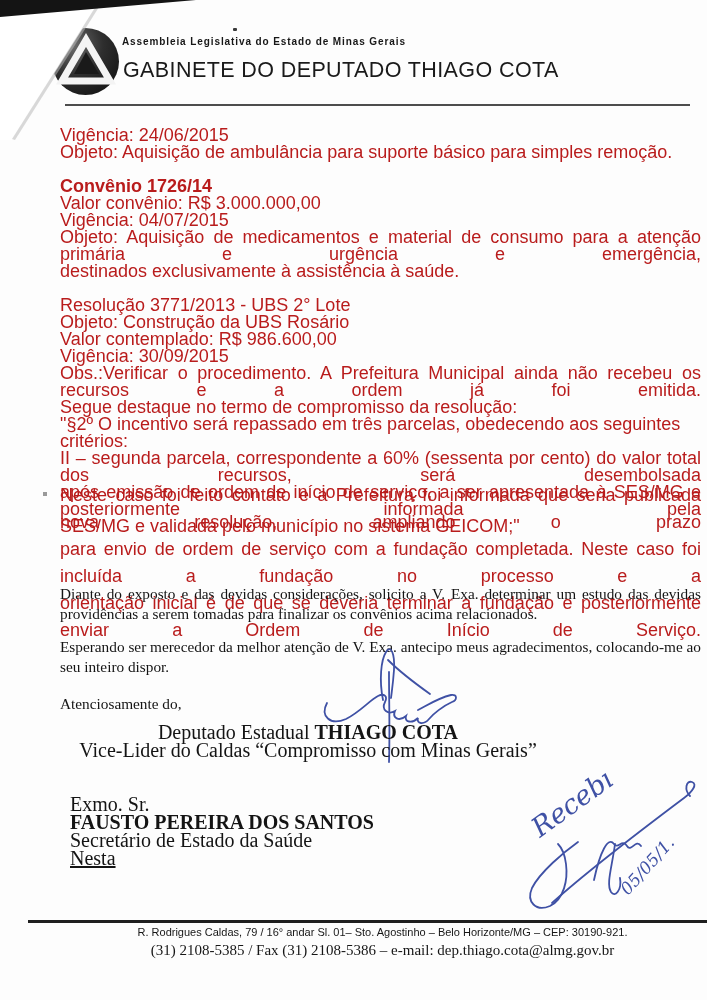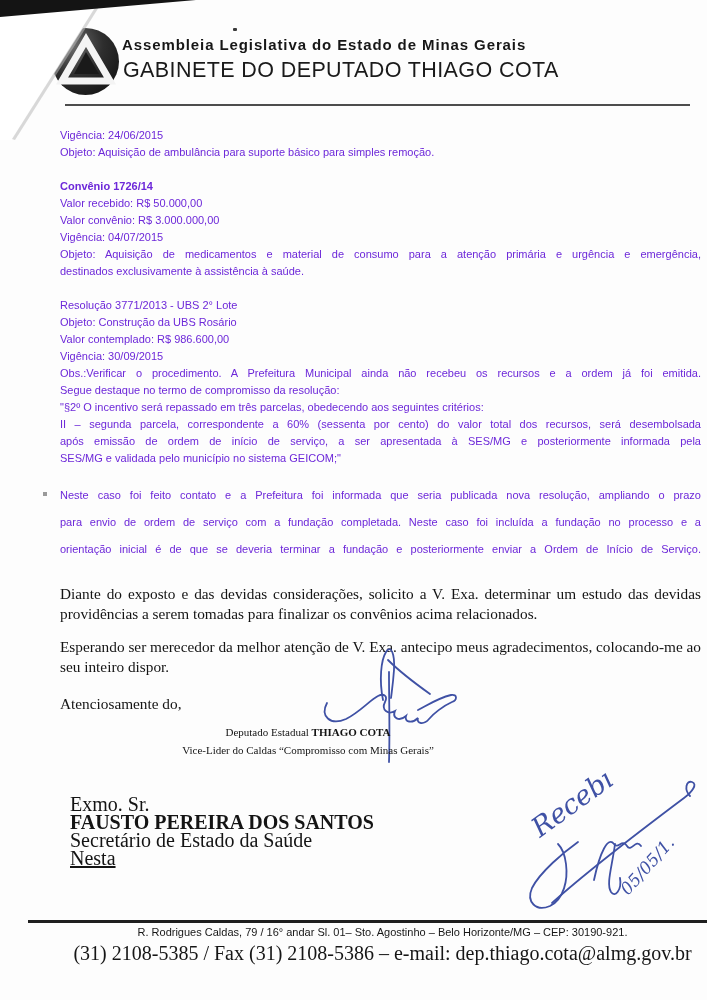--- a/index.html
+++ b/index.html
@@ -14,42 +14,42 @@
   .fold-wedge{position:absolute;left:0;top:0;width:99px;height:141px;background:#fff;
     clip-path:polygon(0 0,97px 6px,12px 140px,0 140px);}
   .fold-edge{position:absolute;left:0;top:0;width:100px;height:141px;background:#b9b9b9;opacity:.55;
     clip-path:polygon(96px 6px,99px 7px,15px 140px,12px 139px);}
   .speck1{position:absolute;left:233px;top:28px;width:4px;height:3px;background:#3a3a3a;border-radius:1px;}
   .speck2{position:absolute;left:43px;top:492px;width:4px;height:4px;background:#9a9a9a;}
   
   .logo{position:absolute;left:52px;top:28px;width:67px;height:67px;border-radius:50%;
     background:radial-gradient(circle at 30% 25%,#6e6e6e 0%,#2e2e2e 45%,#0c0c0c 100%);}
   .logo svg{position:absolute;left:0;top:0;}
-  .hdr-org{position:absolute;left:122px;top:36px;font-size:15px;font-weight:bold;letter-spacing:.9px;color:#171717;}
+  .hdr-org{position:absolute;left:122px;top:36px;font-size:10px;font-weight:bold;letter-spacing:.9px;color:#171717;}
   .hdr-office{position:absolute;left:123px;top:58px;font-size:21.5px;letter-spacing:.4px;color:#1a1a1a;}
   .hdr-rule{position:absolute;left:65px;top:104px;width:625px;height:2px;background:#4d4d4d;}
   
-  .sans{position:absolute;left:60px;width:641px;font-size:11px;line-height:17px;color:#6d28d9;}
+  .sans{position:absolute;left:60px;width:641px;font-size:18px;line-height:17px;color:#b91c1c;}
   .sans .j{text-align:justify;text-align-last:justify;}
   .b{font-weight:bold;}
   .wide{line-height:27px;}
   
   .serif{position:absolute;left:60px;width:641px;font-family:"Liberation Serif",serif;
     font-size:15.3px;line-height:20px;color:#141414;}
   .serif .j{text-align:justify;text-align-last:justify;}
   .sign-block{position:absolute;left:58px;top:724px;width:500px;text-align:center;
-    font-family:"Liberation Serif",serif;font-size:11px;line-height:17.5px;color:#141414;}
+    font-family:"Liberation Serif",serif;font-size:20px;line-height:17.5px;color:#141414;}
   .recipient{position:absolute;left:70px;top:795px;font-family:"Liberation Serif",serif;
     font-size:20px;line-height:18px;color:#141414;}
   .u{text-decoration:underline;}
   
   .foot-rule{position:absolute;left:28px;top:920px;width:679px;height:2.5px;background:#1f1f1f;}
   .foot1{position:absolute;left:60px;top:926px;width:645px;text-align:center;font-size:11px;color:#161616;}
   .foot2{position:absolute;left:60px;top:942px;width:645px;text-align:center;
-    font-family:"Liberation Serif",serif;font-size:20px;color:#161616;}
+    font-family:"Liberation Serif",serif;font-size:15px;color:#161616;}
   
   .ink{position:absolute;}
   .ink path{fill:none;stroke:#3f51a5;stroke-width:1.8;stroke-linecap:round;}
   .ink text{fill:#3f51a5;font-family:"DejaVu Serif",serif;font-style:italic;}
 </style>
 </head>
 <body>
 
 <div class="page">
 
@@ -69,21 +69,20 @@
   <div class="speck1"></div>
   <div class="speck2"></div>
 
   <div class="sans" style="top:127px;">
     <div>Vigência: 24/06/2015</div>
     <div>Objeto: Aquisição de ambulância para suporte básico para simples remoção.</div>
   </div>
 
   <div class="sans" style="top:178px;">
     <div class="b">Convênio 1726/14</div>
-    <div>Valor recebido: R$ 50.000,00</div>
     <div>Valor convênio: R$ 3.000.000,00</div>
     <div>Vigência: 04/07/2015</div>
     <div class="j">Objeto: Aquisição de medicamentos e material de consumo para a atenção primária e urgência e emergência,</div>
     <div>destinados exclusivamente à assistência à saúde.</div>
   </div>
 
   <div class="sans" style="top:297px;">
     <div>Resolução 3771/2013 - UBS 2° Lote</div>
     <div>Objeto: Construção da UBS Rosário</div>
     <div>Valor contemplado: R$ 986.600,00</div>

